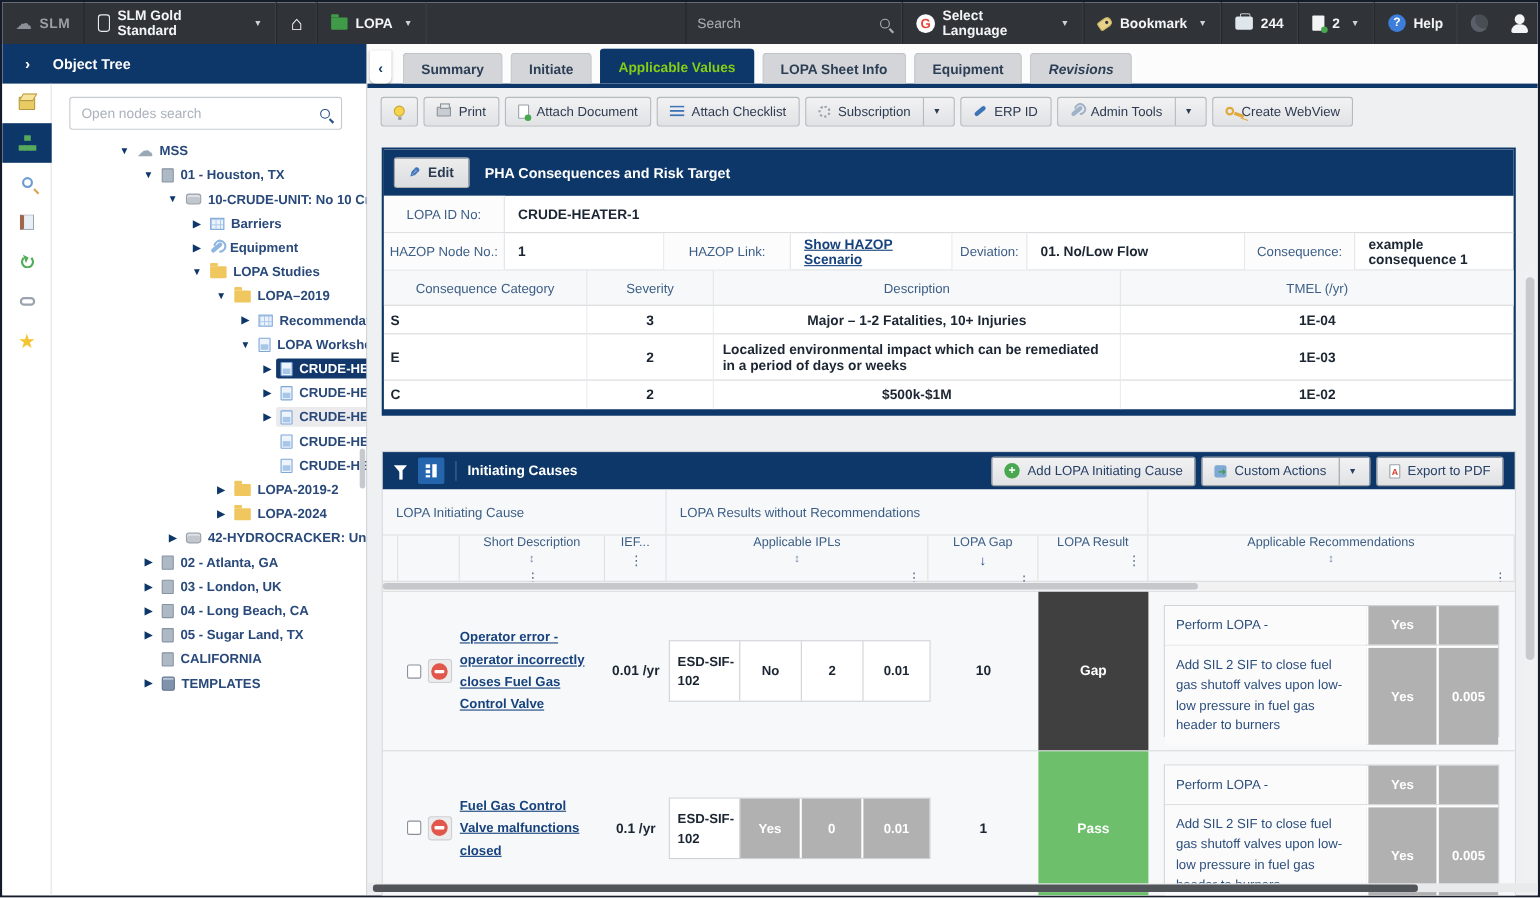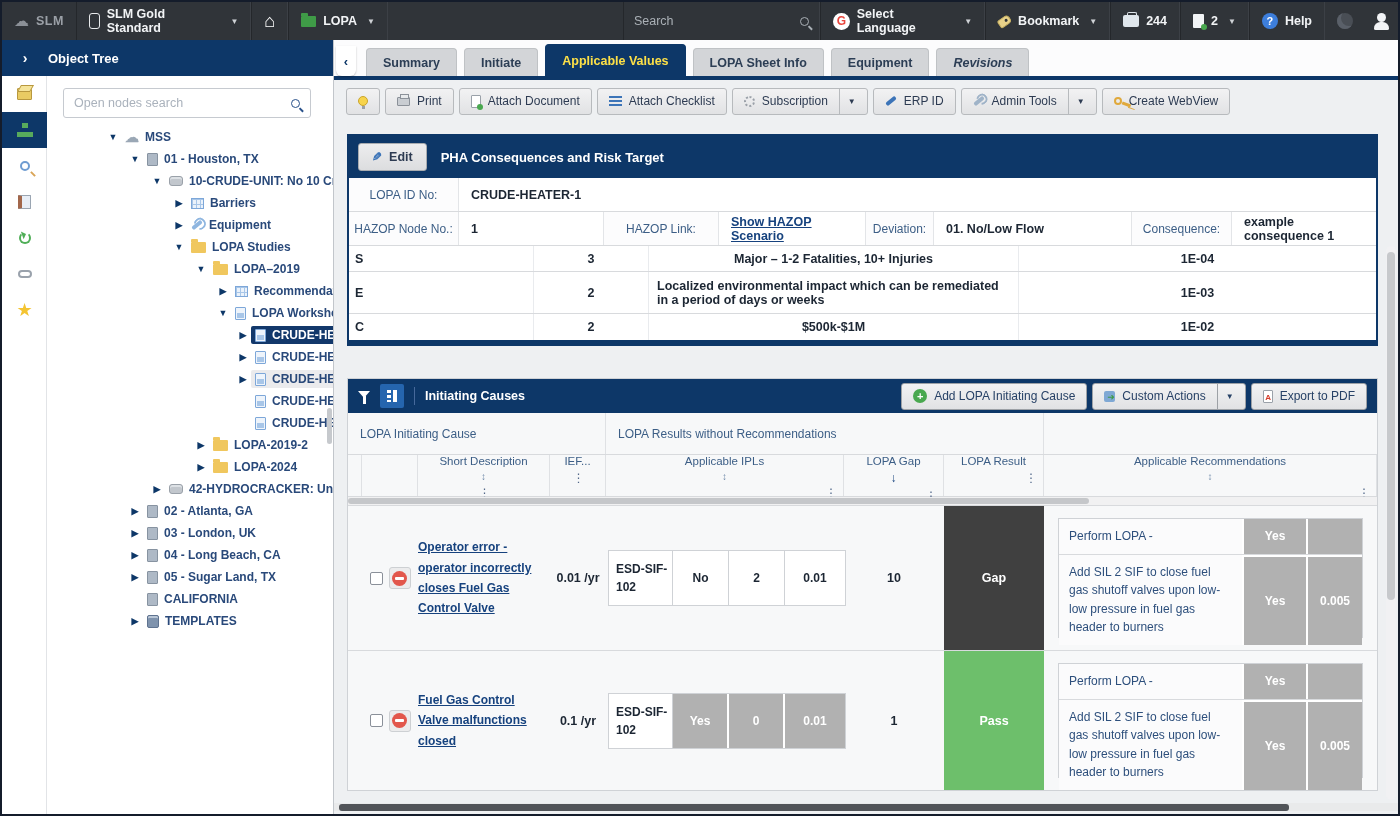--- a/index.html
+++ b/index.html
@@ -86,21 +86,21 @@
   .doc-t { width:11px; height:13px; background:#eef4fb; border:1px solid #7da7d9; border-radius:1px; position:relative; }
   .doc-t::after { content:""; position:absolute; left:1px; bottom:1px; width:7px; height:5px; background:#a8c6e8; }
   .tmpl-t { width:12px; height:13px; background:#7f93ad; border:1px solid #5f7390; border-radius:2px; box-shadow:inset 0 2px 0 #b9c6d6; }
   .tree-vscroll { position:absolute; right:1px; top:332px; width:5px; height:36px; background:#c6c9cd; border-radius:3px; }
 
   
   .main { flex:1; display:flex; flex-direction:column; min-width:0; background:#eef0f2; position:relative; }
   .tabbar { height:40px; background:#fcfcfd; display:flex; align-items:flex-end; border-bottom:4px solid #0d3768; flex-shrink:0; }
   .backtab { width:20px; height:30px; background:#fff; border-radius:0 0 6px 6px; display:flex; align-items:center; justify-content:center; color:#0d3768; font-weight:bold; font-size:13px; margin:0 10px 0 2px; cursor:pointer; box-shadow:0 1px 2px rgba(0,0,0,.25); }
   .tab { height:28px; padding:0 16px; margin-right:7px; background:#d3d5d8; border:1px solid #bfc2c5; border-bottom:none; border-radius:4px 4px 0 0; display:flex; align-items:center; font-size:12.5px; font-weight:bold; color:#2c3e55; cursor:pointer; }
-  .tab.active { background:#0d3768; color:#fde047; border-color:#0d3768; height:32px; }
+  .tab.active { background:#0d3768; color:#84cc16; border-color:#0d3768; height:32px; }
   .tab.italic { font-style:italic; }
 
   .toolbar { height:42px; display:flex; align-items:center; gap:5px; padding-left:12px; flex-shrink:0; }
   .tbtn { height:27px; background:linear-gradient(#f2f2f3,#e1e2e4); border:1px solid #b7babd; border-radius:3px; display:flex; align-items:center; gap:7px; padding:0 11px; font-size:12px; color:#2d3b52; cursor:pointer; }
   .tbtn .dd { border-left:1px solid #b7babd; margin-left:4px; padding-left:8px; height:100%; display:flex; align-items:center; font-size:8px; color:#2d3b52; }
   .bulb-ic { width:10px; height:10px; background:#f7d44c; border:1px solid #caa52e; border-radius:50%; position:relative; }
   .bulb-ic::after { content:""; position:absolute; left:2.5px; bottom:-4px; width:3px; height:3px; background:#9aa0a8; }
   .print-ic { width:13px; height:9px; background:#c9cdd2; border:1px solid #8b9199; border-radius:1px; position:relative; }
   .print-ic::before { content:""; position:absolute; top:-4px; left:2px; width:7px; height:3px; background:#e8eaec; border:1px solid #8b9199; }
   .page-ic { width:10px; height:13px; background:#fff; border:1px solid #9aa1a9; border-radius:1px; position:relative; }
@@ -540,20 +540,26 @@
           <div class="kvrow">
             <div class="kl w110">HAZOP Node No.:</div>
             <div class="kv w145">1</div>
             <div class="kl w115">HAZOP Link:</div>
             <div class="kv link w147">Show HAZOP Scenario</div>
             <div class="kl w68">Deviation:</div>
             <div class="kv w198">01. No/Low Flow</div>
             <div class="kl w100">Consequence:</div>
             <div class="kv grow">example consequence 1</div>
           </div>
+          <div class="ct-head">
+            <div class="cc1">Consequence Category</div>
+            <div class="cc2">Severity</div>
+            <div class="cc3">Description</div>
+            <div class="cc4">TMEL (/yr)</div>
+          </div>
           <div class="ct-row" style="height:26px">
             <div class="cc1">S</div>
             <div class="cc2">3</div>
             <div class="cc3">Major – 1-2 Fatalities, 10+ Injuries</div>
             <div class="cc4">1E-04</div>
           </div>
           <div class="ct-row" style="height:42px">
             <div class="cc1">E</div>
             <div class="cc2">2</div>
             <div class="cc3 ta-l">Localized environmental impact which can be remediated in a period of days or weeks</div>

